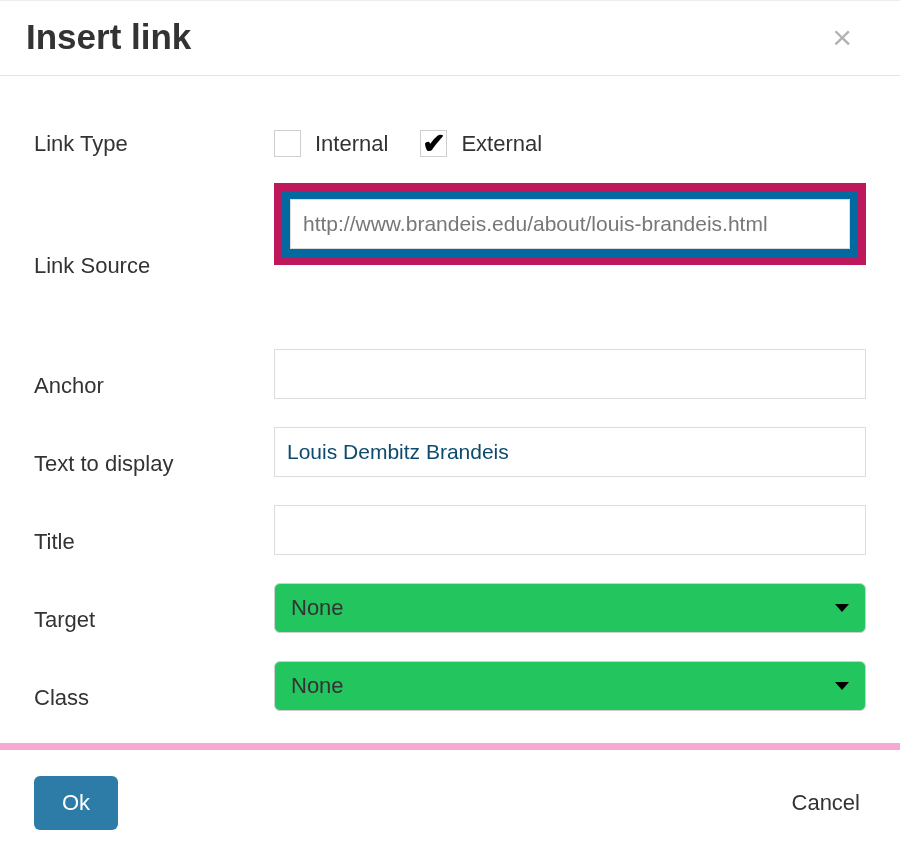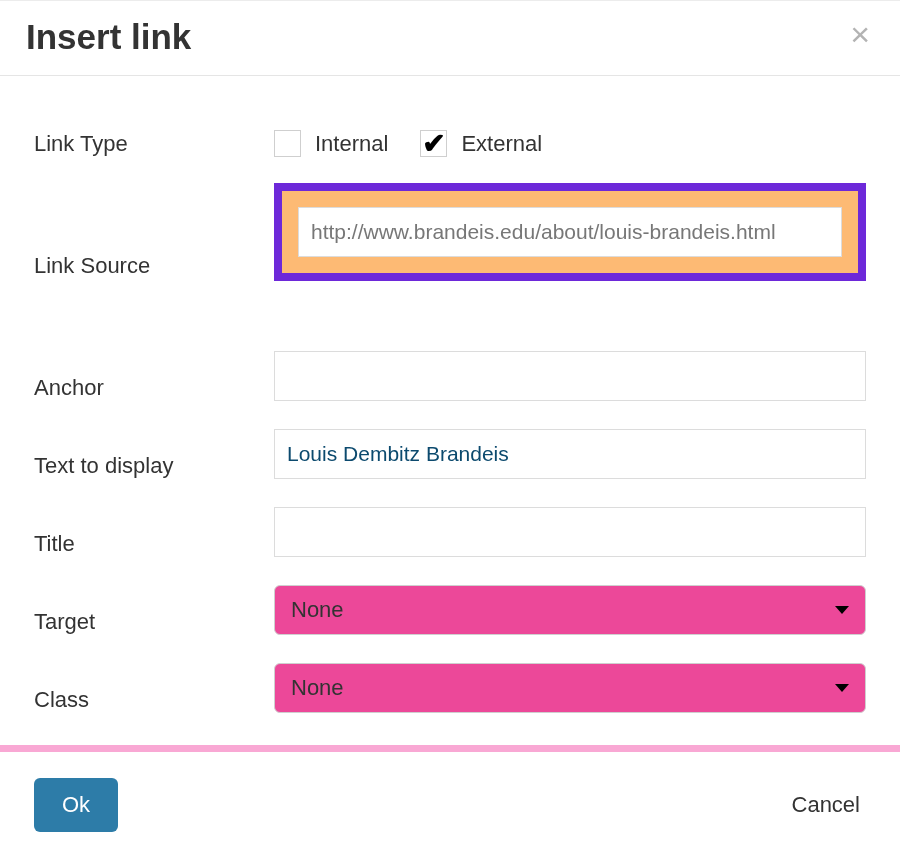--- a/index.html
+++ b/index.html
@@ -12,23 +12,23 @@
     width: 900px;
     height: 842px;
     position: relative;
   }
   .modal {
     width: 900px;
     border-top: 1px solid #ececec;
   }
   .modal-header {
     display: flex;
-    align-items: flex-start;
+    align-items: center;
     justify-content: space-between;
-    padding: 16px 26px 18px 26px;
+    padding: 16px 44px 18px 26px;
     border-bottom: 1px solid #e5e5e5;
   }
   .modal-title {
     font-size: 35px;
     font-weight: 700;
     color: #333;
   }
   .close-btn {
     font-size: 34px;
     line-height: 1;
@@ -78,23 +78,23 @@
     color: #000;
     line-height: 1;
     display: none;
   }
   .cbox.checked .check { display: block; }
   .cb-label {
     font-size: 22px;
     margin-right: 22px;
   }
   .highlight-box {
-    border: 8px solid #6d28d9;
-    padding: 16px;
-    background: #fdba74;
+    border: 8px solid #be185d;
+    padding: 8px;
+    background: #0369a1;
     margin-top: -2px;
   }
   .text-input {
     width: 100%;
     height: 50px;
     padding: 8px 12px;
     font-size: 21px;
     color: #777;
     border: 1px solid #dcdcdc;
     background: #fff;
@@ -103,21 +103,21 @@
   }
   .text-input.val { color: #0c4a6e; }
   .row-link-source { align-items: flex-start; }
   .row-link-source .form-label { padding-top: 68px; }
   .spacer { height: 42px; }
   .select-box {
     width: 100%;
     height: 50px;
     border: 1px solid #cfcfcf;
     border-radius: 6px;
-    background: #ec4899;
+    background: #22c55e;
     display: flex;
     align-items: center;
     justify-content: space-between;
     padding: 0 16px;
     cursor: pointer;
     font-size: 22px;
     color: #333;
   }
   .caret {
     width: 0; height: 0;

